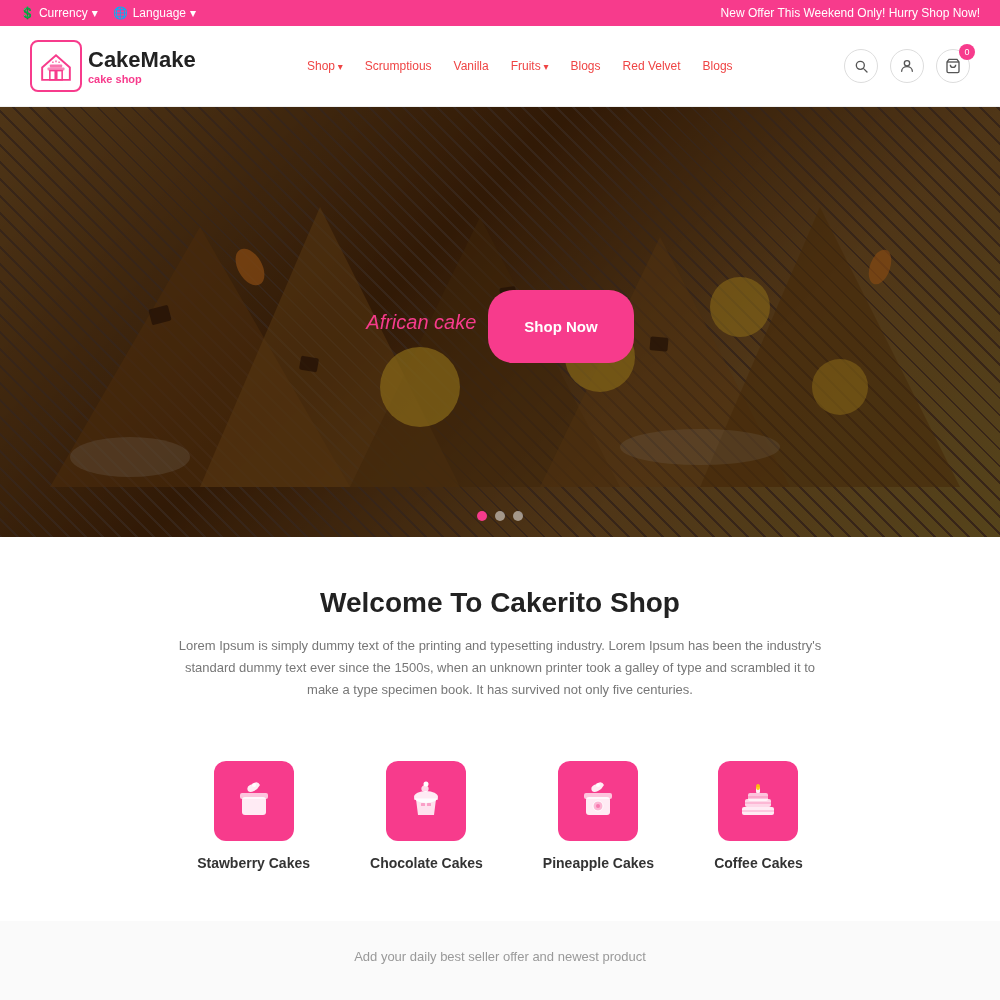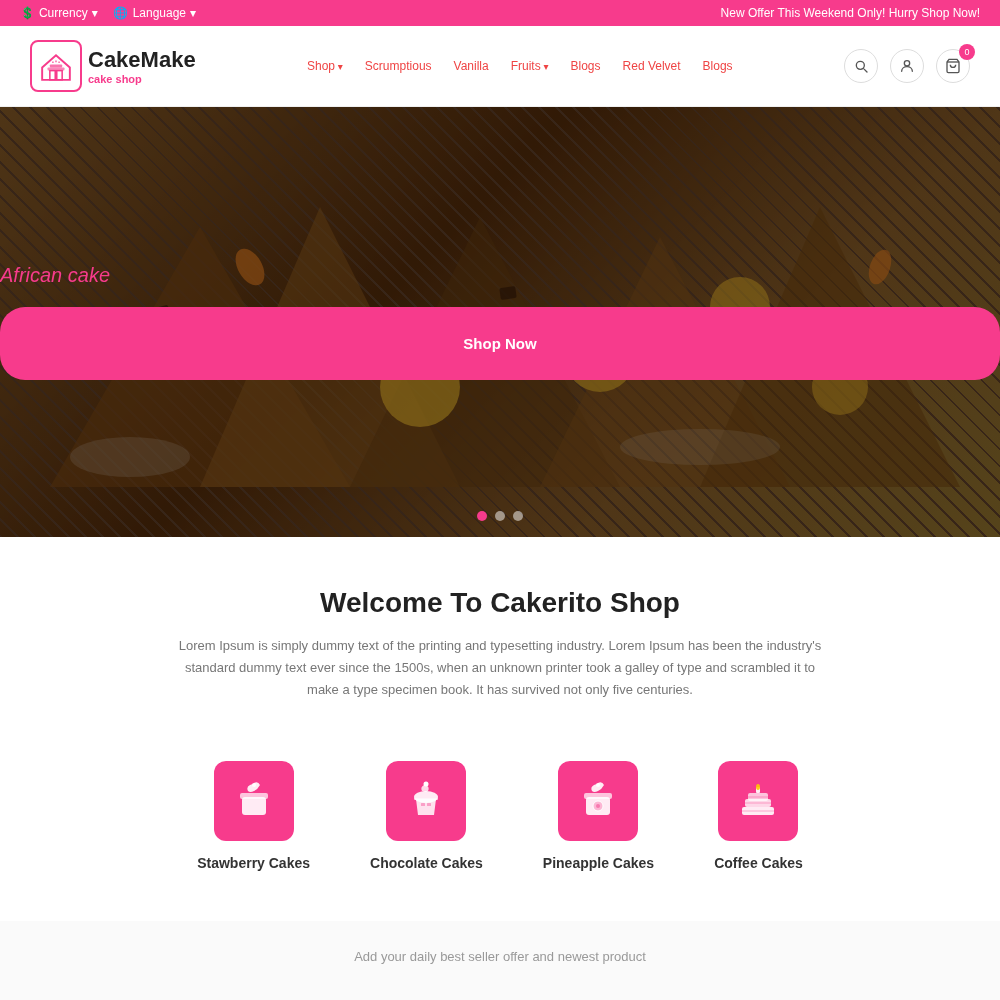--- a/index.html
+++ b/index.html
@@ -64,22 +64,22 @@
     }
     .hero-bg {
       width: 100%; height: 100%;
       background: linear-gradient(rgba(0,0,0,0.35), rgba(0,0,0,0.35)),
         repeating-linear-gradient(45deg, #8B5E3C 0px, #8B5E3C 2px, transparent 2px, transparent 12px),
         linear-gradient(135deg, #c4853a 0%, #7a4010 40%, #c4853a 70%, #d4a843 100%);
       background-size: cover;
     }
     .hero-content {
       position: absolute; inset: 0;
-      display: flex; flex-direction: column;
-      justify-content: center; gap: 12px;
+      display: flex; flex-direction: row;
+      align-items: center; justify-content: center; gap: 12px;
     }
     .hero-subtitle { color: #f73b8c; font-size: 20px; font-style: italic; font-weight: 500; }
     .hero-title { color: #fff; font-size: 42px; font-weight: 900; text-transform: uppercase; text-align: center; letter-spacing: 1px; }
     .hero-btn {
       background: #f73b8c; color: #fff;
       border: none; padding: 28px 36px;
       border-radius: 25px; font-size: 15px; cursor: pointer;
       font-weight: 600; margin-top: 8px;
     }
     .hero-dots { position: absolute; bottom: 16px; left: 50%; transform: translateX(-50%); display: flex; gap: 8px; }

